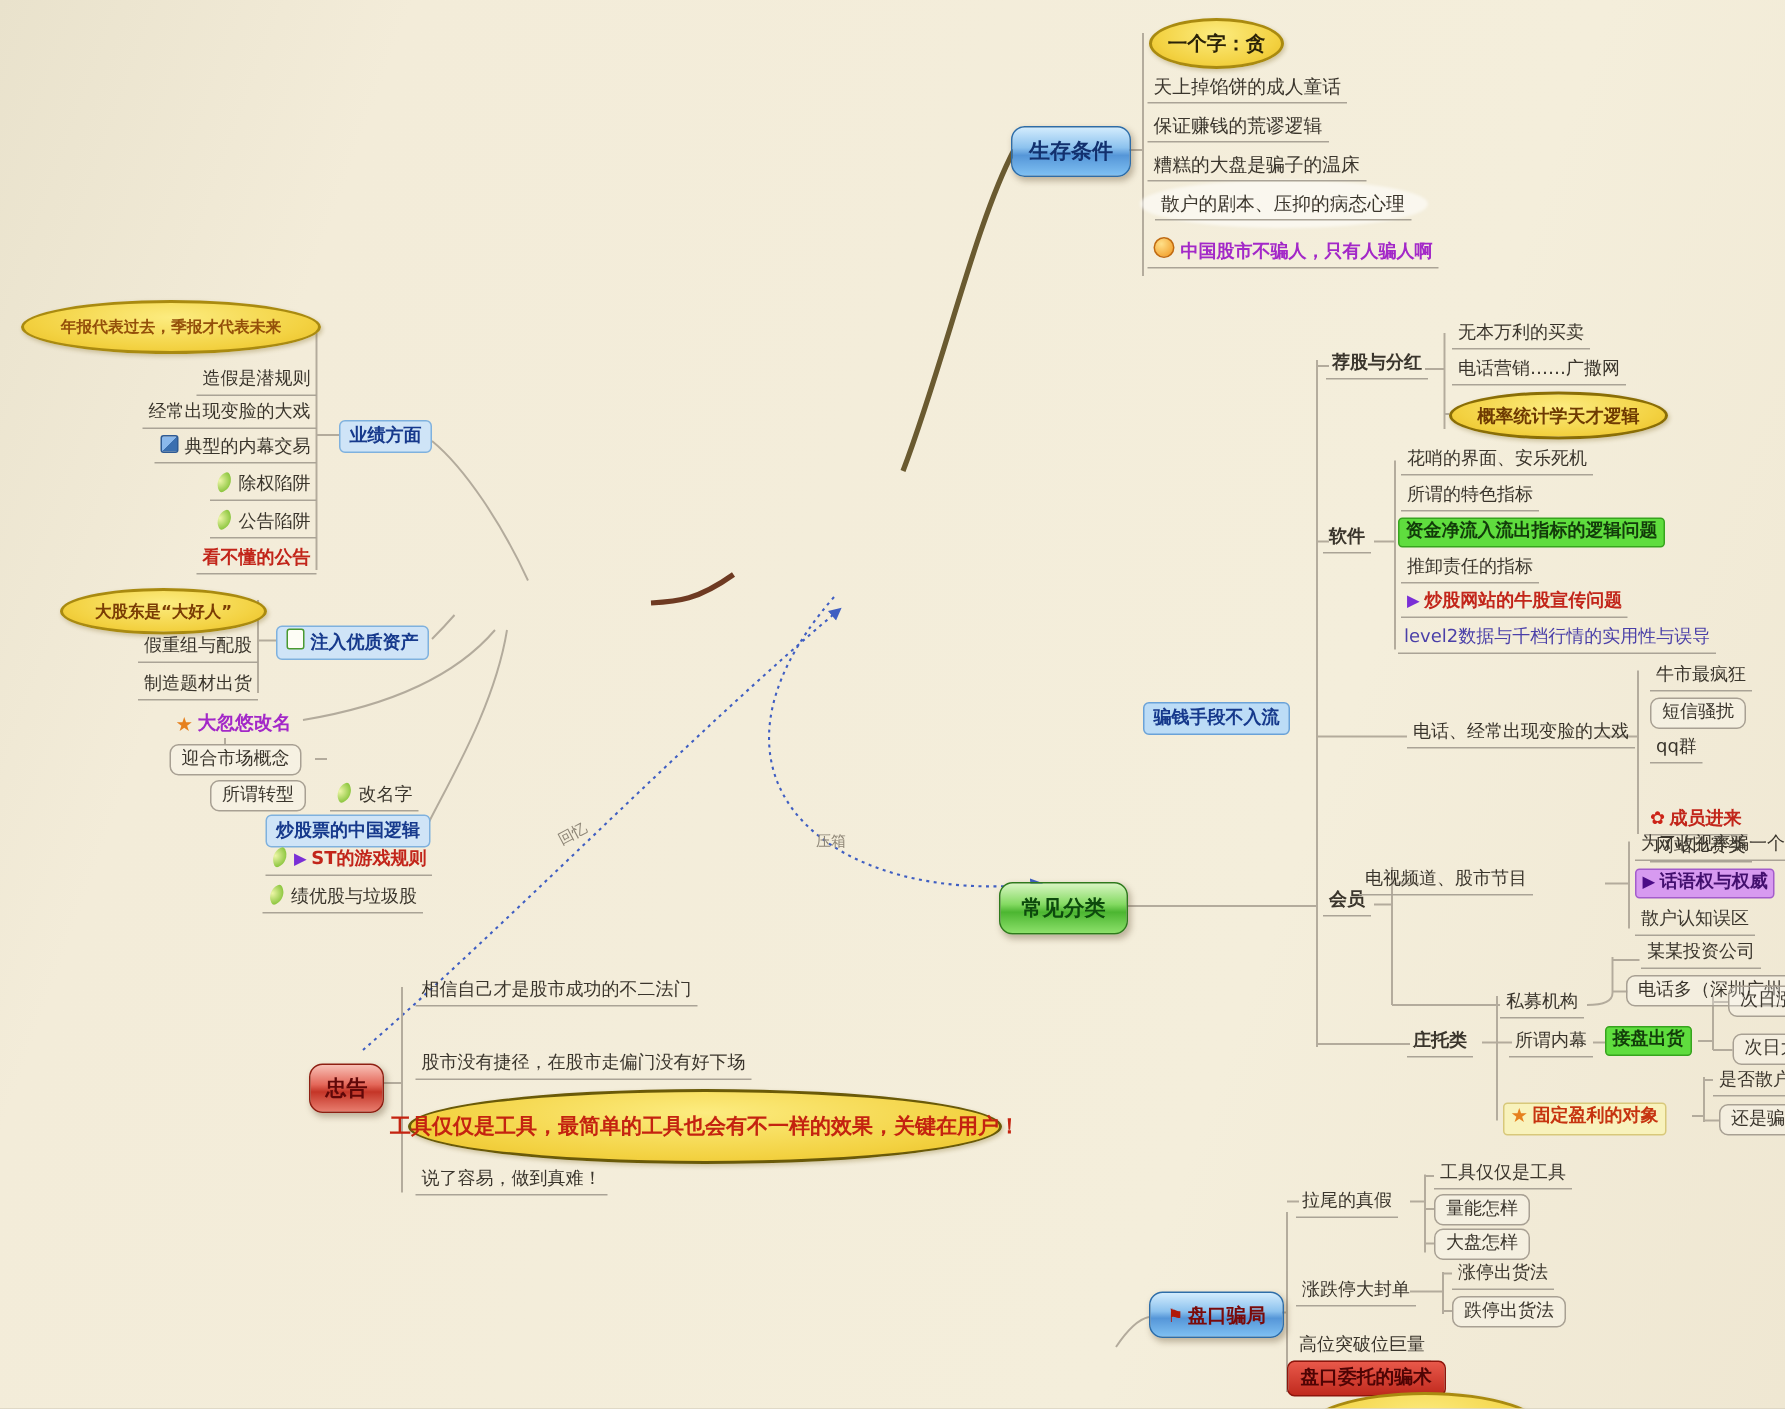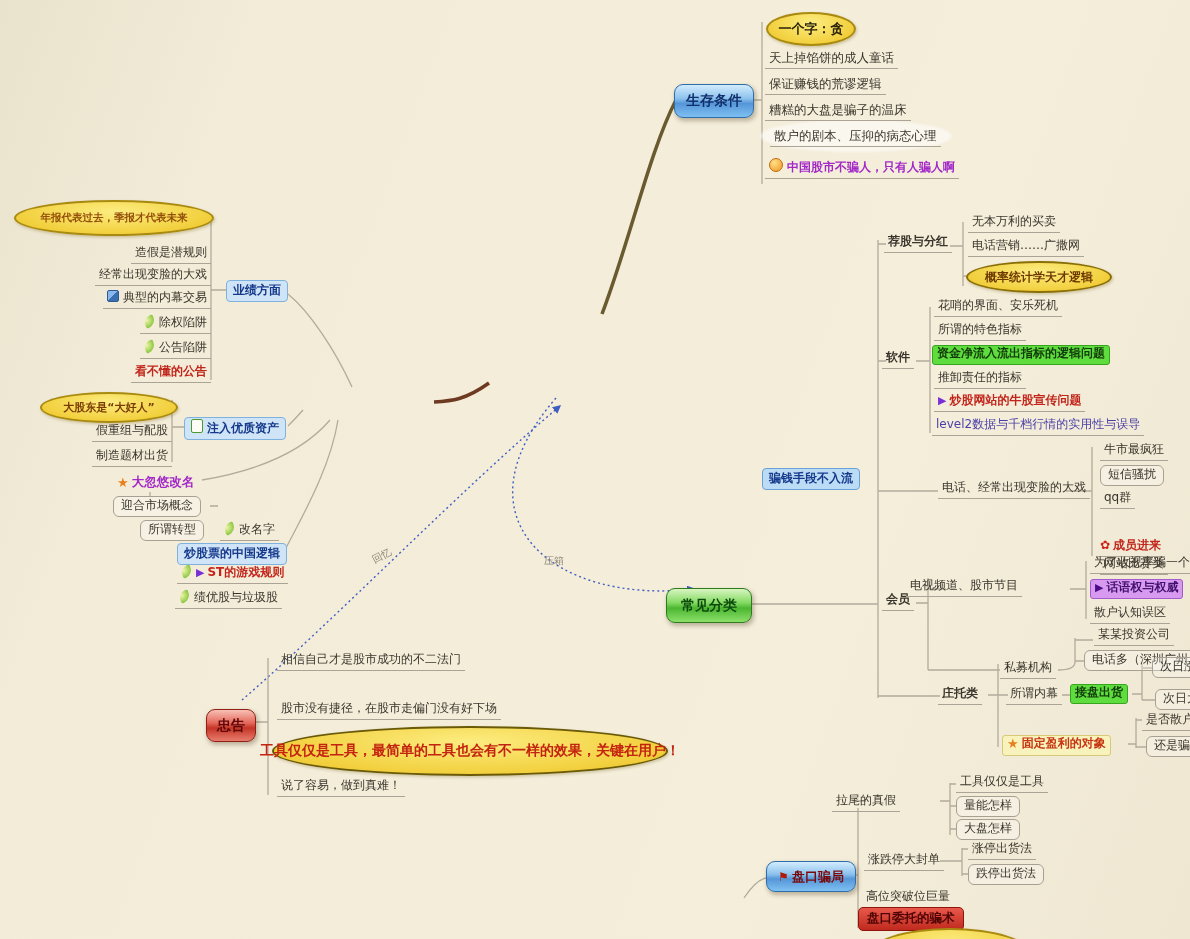--- a/index.html
+++ b/index.html
@@ -173,21 +173,21 @@
   <div class="it bx" style="left:1152px;top:657px;width:60px;">次日涨停</div>
   <div class="it bx" style="left:1155px;top:689px;width:60px;">次日大涨</div>
   <div class="it hly" style="left:1002px;top:735px;"><span class="ic star">★</span><span>固定盈利的对象</span></div>
   <div class="it u" style="left:1142px;top:712px;">是否散户</div>
   <div class="it bx" style="left:1146px;top:736px;">还是骗子</div>
 
   <div class="gnode blue" style="left:766px;top:861px;width:88px;height:29px;font-size:13px;color:#7a0a0a;">
       <span class="flower" style="color:#b01808;">⚑</span>
       <span>盘口骗局</span>
     </div>
-  <div class="it u" style="left:832px;top:793px;text-align:right;">拉尾的真假</div>
+  <div class="it u" style="left:864px;top:793px;text-align:right;">拉尾的真假</div>
   <div class="it u" style="left:956px;top:774px;">工具仅仅是工具</div>
   <div class="it bx" style="left:956px;top:796px;">量能怎样</div>
   <div class="it bx" style="left:956px;top:819px;">大盘怎样</div>
   <div class="it u" style="left:864px;top:852px;">涨跌停大封单</div>
   <div class="it u" style="left:968px;top:841px;">涨停出货法</div>
   <div class="it bx" style="left:968px;top:864px;">跌停出货法</div>
   <div class="it u" style="left:862px;top:889px;">高位突破位巨量</div>
   <div class="hlr" style="left:858px;top:907px;">盘口委托的骗术</div>
   <div class="yell" style="left:868px;top:928px;width:160px;height:50px;"></div>
 

